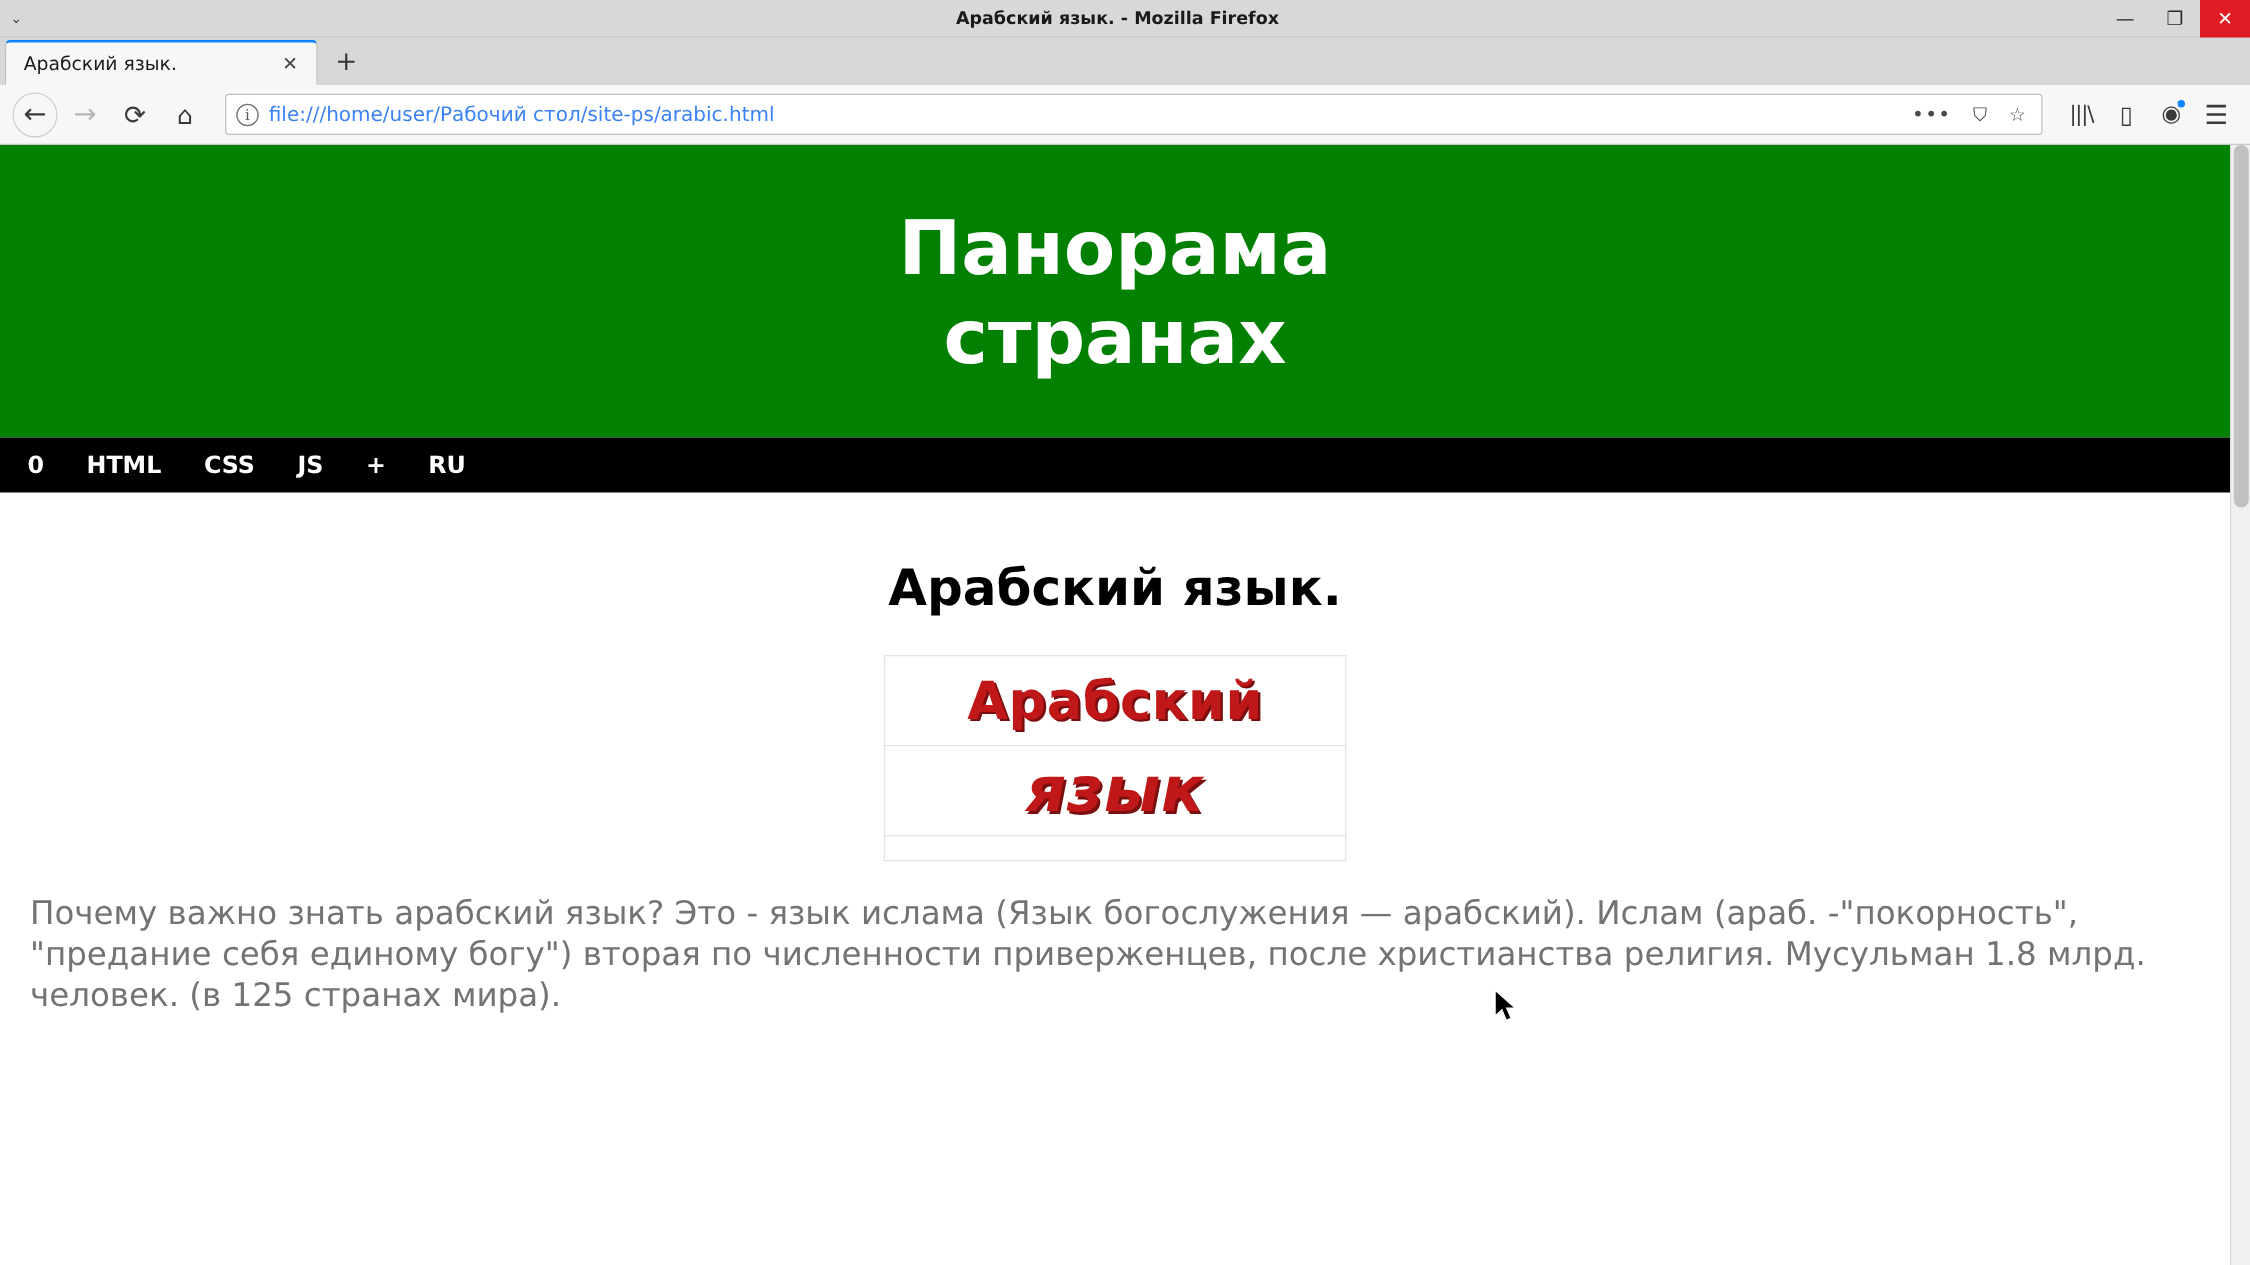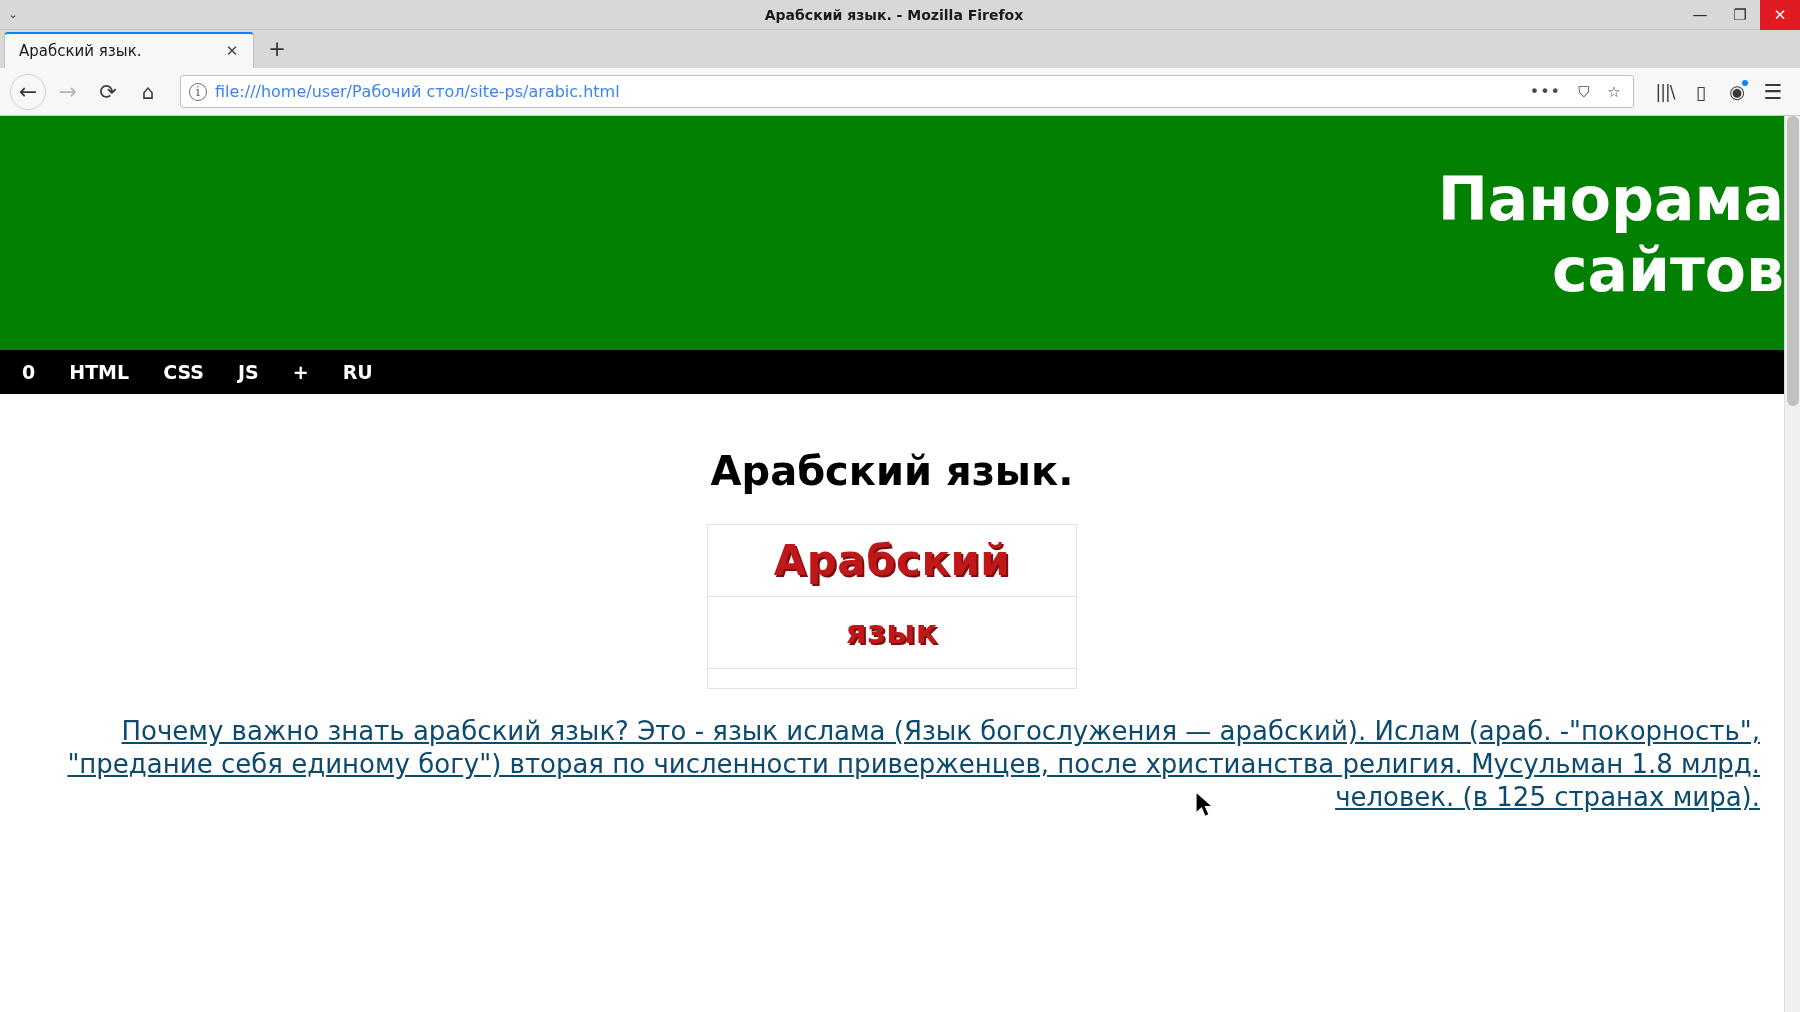--- a/index.html
+++ b/index.html
@@ -145,21 +145,20 @@
     background: #028002;
     padding: 48px 0 44px 0;
     text-align: center;
   }
   .banner h1 {
     margin: 0;
     color: #ffffff;
     font-size: 60px;
     line-height: 1.18;
     font-weight: bold;
-    text-align: right;
   }
   .navstrip {
     background: #000000;
     height: 44px;
     display: flex; align-items: center;
     padding-left: 22px;
     gap: 34px;
   }
   .navstrip a {
     color: #ffffff;
@@ -187,28 +186,27 @@
     vertical-align: middle;
   }
   .logo-word {
     font-family: "DejaVu Sans", sans-serif;
     font-weight: bold;
     color: #c01818;
     font-size: 42px;
     text-shadow: 2px 2px 0 #7a0d0d;
     letter-spacing: 0.5px;
   }
-  .logo-word.second { font-size: 32px; }
+  .logo-word.second { font-size: 50px; font-style: italic; }
   .content p {
     font-size: 26px;
     line-height: 1.28;
-    text-align: right;
-    color: #0c4a6e;
+    text-align: left;
+    color: #737373;
     margin: 26px 10px 0 10px;
-    text-decoration: underline;
   }
   
   .scrollbar {
     width: 16px;
     background: #f0f0f0;
     border-left: 1px solid #dcdcdc;
     position: relative;
     flex: none;
   }
   .scrollbar .thumb {
@@ -275,21 +273,21 @@
       <div class="navbtn" style="font-size:21px;">☰</div>
     </div>
   </div>
 
   <div class="viewport">
     <div class="page">
 
       <div class="banner">
         <h1>
           <span>Панорама</span><br>
-          <span>сайтов</span>
+          <span>странах</span>
         </h1>
       </div>
 
       <div class="navstrip">
         <a href="#">0</a>
         <a href="#">HTML</a>
         <a href="#">CSS</a>
         <a href="#">JS</a>
         <a href="#">+</a>
         <a href="#">RU</a>

